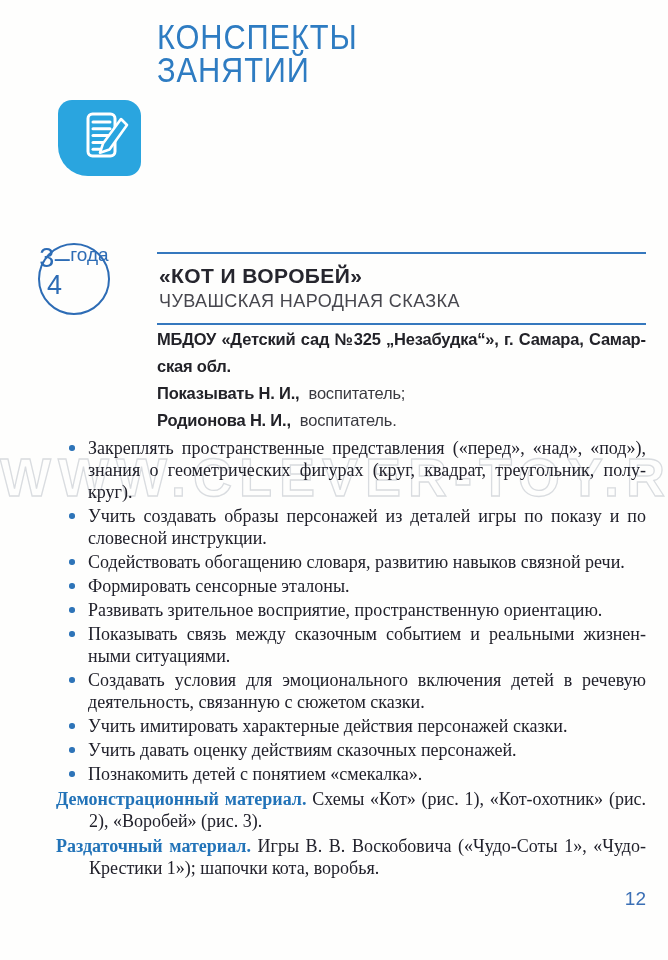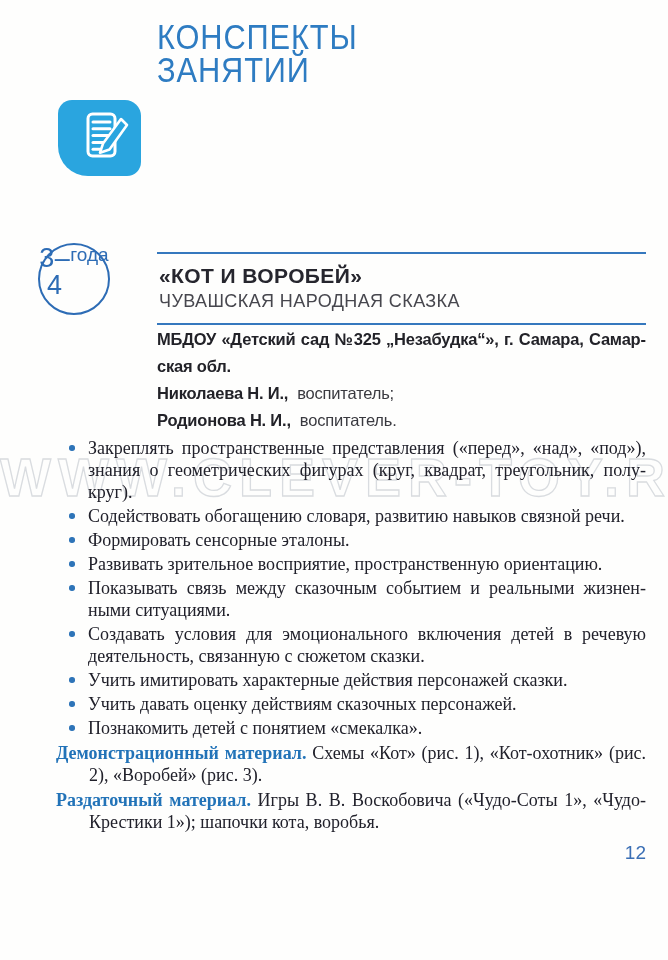--- a/index.html
+++ b/index.html
@@ -143,27 +143,28 @@
       <div class="age-unit">года</div>
     </div>
 
     <div class="title-block">
       <h2 class="lesson-title">«КОТ И ВОРОБЕЙ»</h2>
       <h3 class="lesson-subtitle">ЧУВАШСКАЯ НАРОДНАЯ СКАЗКА</h3>
     </div>
 
     <div class="affiliation">
       <p class="inst">МБДОУ «Детский сад №325 „Незабудка“», г. Самара, Самар­ская обл.</p>
-      <p class="author"><b>Николаева Н. И.,</b><span class="role">воспитатель;</span></p>
+      <p class="author"><b>Показывать Н. И.,</b><span class="role">воспитатель;</span></p>
       <p class="author"><b>Родионова Н. И.,</b><span class="role">воспитатель.</span></p>
     </div>
 
     <div class="main">
       <ul class="task-list">
         <li>Закреплять пространственные представления («перед», «над», «под»), знания о геометрических фигурах (круг, квадрат, треугольник, полу­круг).</li>
+        <li>Учить создавать образы персонажей из деталей игры по показу и по словесной инструкции.</li>
         <li>Содействовать обогащению словаря, развитию навыков связной речи.</li>
         <li>Формировать сенсорные эталоны.</li>
         <li>Развивать зрительное восприятие, пространственную ориентацию.</li>
         <li>Показывать связь между сказочным событием и реальными жизнен­ными ситуациями.</li>
         <li>Создавать условия для эмоционального включения детей в речевую деятельность, связанную с сюжетом сказки.</li>
         <li>Учить имитировать характерные действия персонажей сказки.</li>
         <li>Учить давать оценку действиям сказочных персонажей.</li>
         <li>Познакомить детей с понятием «смекалка».</li>
       </ul>
 

